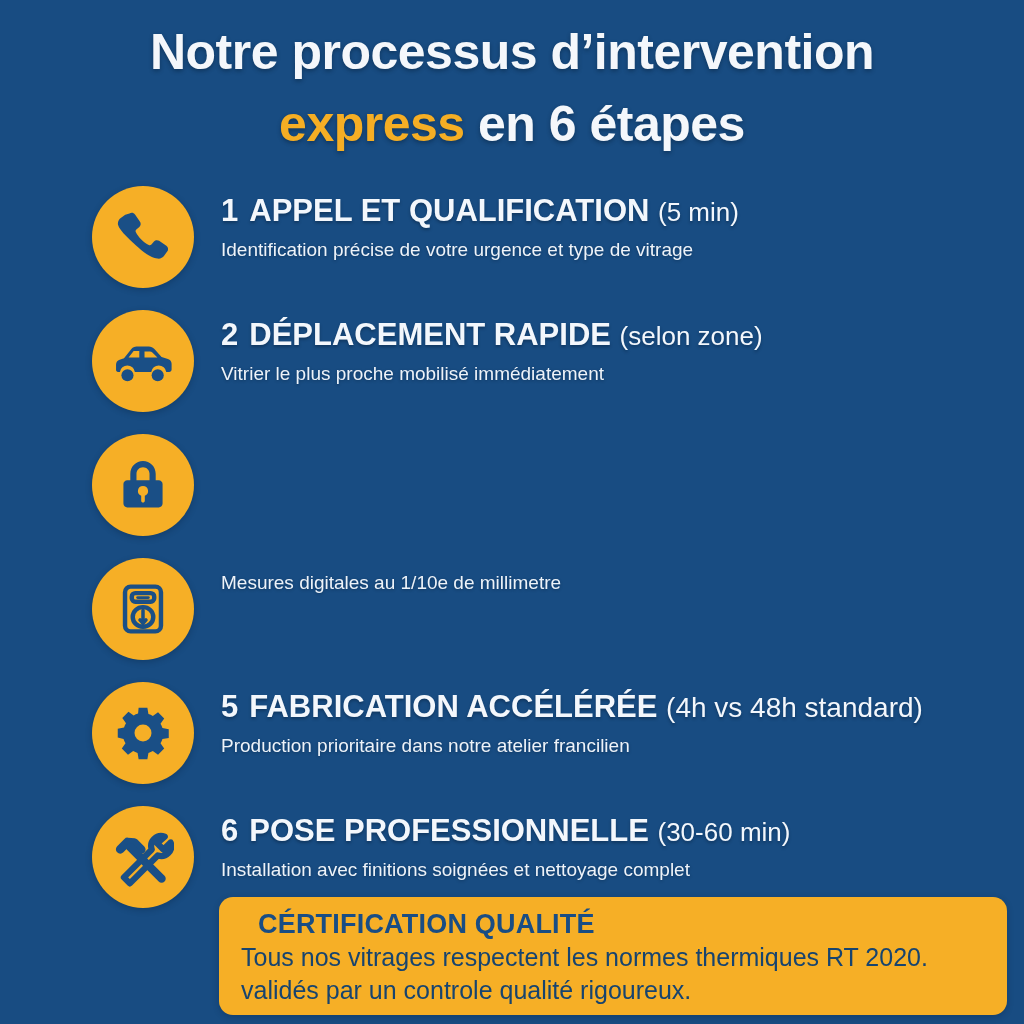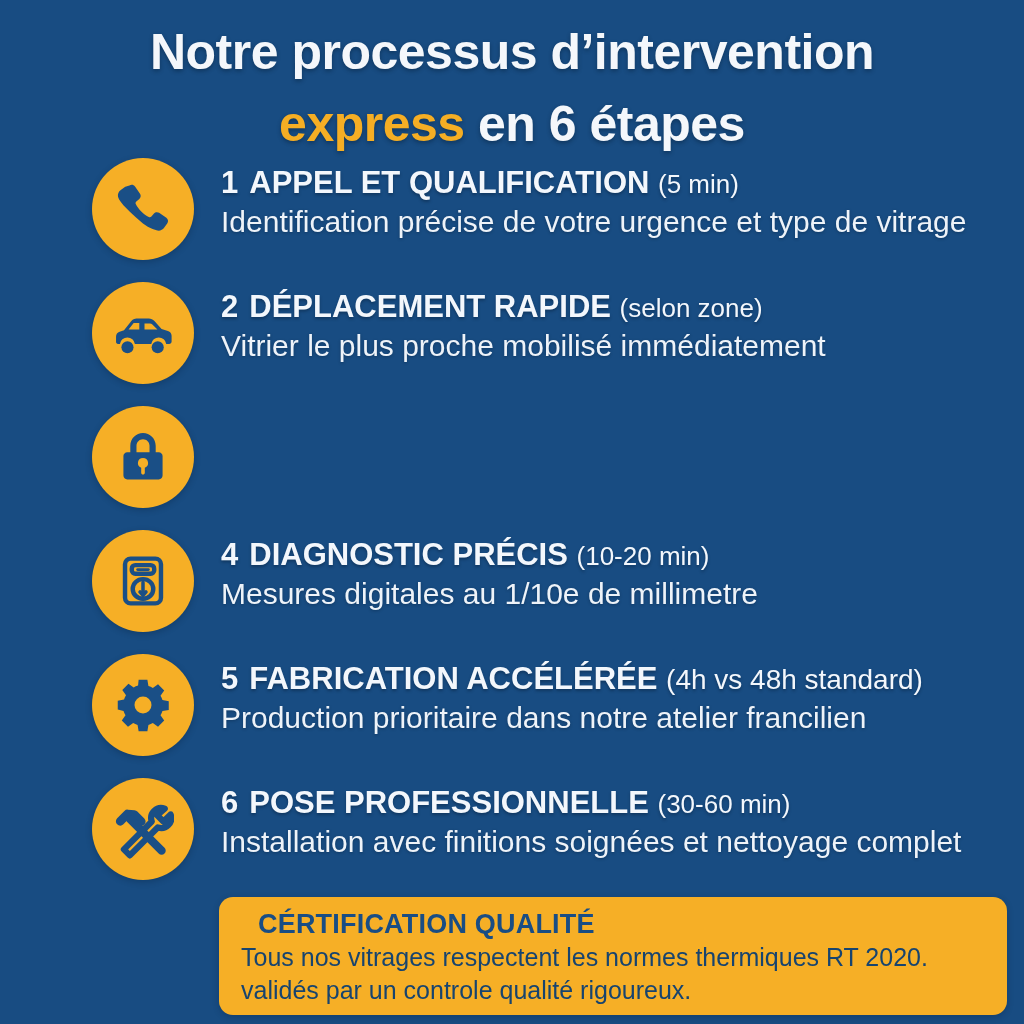--- a/index.html
+++ b/index.html
@@ -34,21 +34,21 @@
     letter-spacing: -0.5px;
     text-shadow: 0 2px 4px rgba(4, 26, 48, 0.45);
     white-space: nowrap;
   }
   .title-line.line2 { margin-top: 12px; }
   .accent-word { color: #f5ae24; }
 
   
   .steps {
     position: absolute;
-    top: 154px;
+    top: 182px;
     left: 0;
     width: 1024px;
   }
   .step-row {
     position: relative;
     height: 124px;
   }
   .icon-badge {
     position: absolute;
     left: 92px;
@@ -79,21 +79,21 @@
   }
   .step-num { margin-right: 11px; }
   .step-dur {
     font-weight: normal;
     font-size: 26px;
     letter-spacing: 0;
   }
   .step-dur.small { font-size: 28px; }
   .step-sub {
     color: #eef3f9;
-    font-size: 30px;
+    font-size: 19px;
     line-height: 32px;
     margin-top: 3px;
     white-space: nowrap;
     text-shadow: 0 1px 3px rgba(4, 26, 48, 0.38);
   }
 
   
   .cert-box {
     position: absolute;
     left: 219px;
@@ -180,21 +180,20 @@
           <svg width="56" height="56" viewBox="0 0 24 24">
             <rect x="4.3" y="2.4" width="15.4" height="19.2" rx="2.4" fill="none" stroke="#1a4f86" stroke-width="1.9"></rect>
             <rect x="7.2" y="5.2" width="9.6" height="3.7" rx="1.5" fill="none" stroke="#1a4f86" stroke-width="1.9"></rect>
             <rect x="9.1" y="6.5" width="5.8" height="1.2" rx="0.6" fill="#1a4f86"></rect>
             <ellipse cx="12" cy="15.4" rx="4.4" ry="4.2" fill="none" stroke="#1a4f86" stroke-width="1.9"></ellipse>
             <path d="M12 12.6v5.6M12 18.2l-1.3-1.5M12 18.2l1.3-1.5" fill="none" stroke="#1a4f86" stroke-width="1.5" stroke-linecap="round"></path>
           </svg>
         </span>
       </div>
       <div class="step-text">
-        <div class="step-head"><span class="step-num">4</span><span>DIAGNOSTIC PRÉCIS</span> <span class="step-dur">(10-20 min)</span></div>
         <div class="step-sub">Mesures digitales au 1/10e de millimetre</div>
       </div>
     </div>
 
     <div class="step-row">
       <div class="icon-badge">
         <span>
           <svg width="60" height="60" viewBox="0 0 24 24" fill="#1a4f86">
             <path d="M10.25 1.9h3.5l.42 2.52c.63.2 1.22.45 1.76.78l2.08-1.48 2.47 2.47-1.48 2.08c.33.54.58 1.13.78 1.76l2.52.42v3.5l-2.52.42c-.2.63-.45 1.22-.78 1.76l1.48 2.08-2.47 2.47-2.08-1.48c-.54.33-1.13.58-1.76.78l-.42 2.52h-3.5l-.42-2.52a7.4 7.4 0 0 1-1.76-.78l-2.08 1.48-2.47-2.47 1.48-2.08a7.4 7.4 0 0 1-.78-1.76L1.9 13.75v-3.5l2.52-.42c.2-.63.45-1.22.78-1.76L3.72 6l2.47-2.47L8.27 5c.54-.33 1.13-.58 1.76-.78l.22-2.32z"></path>
             <circle cx="12" cy="12" r="3.4" fill="#f6af26"></circle>

